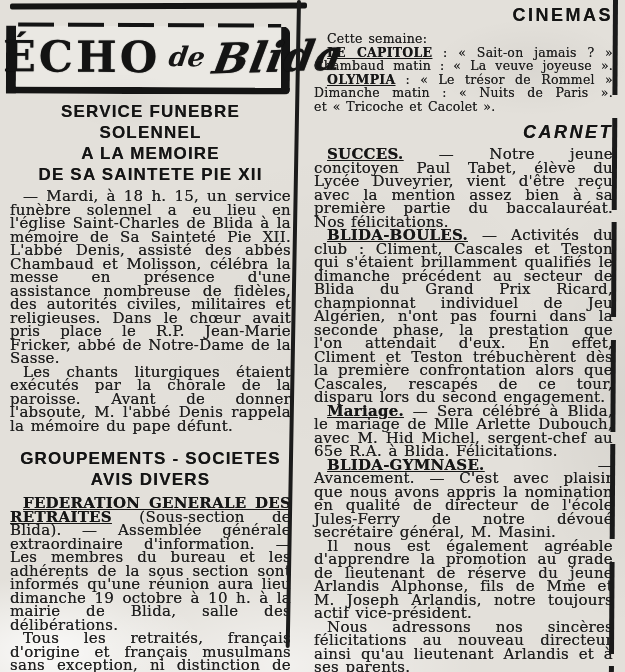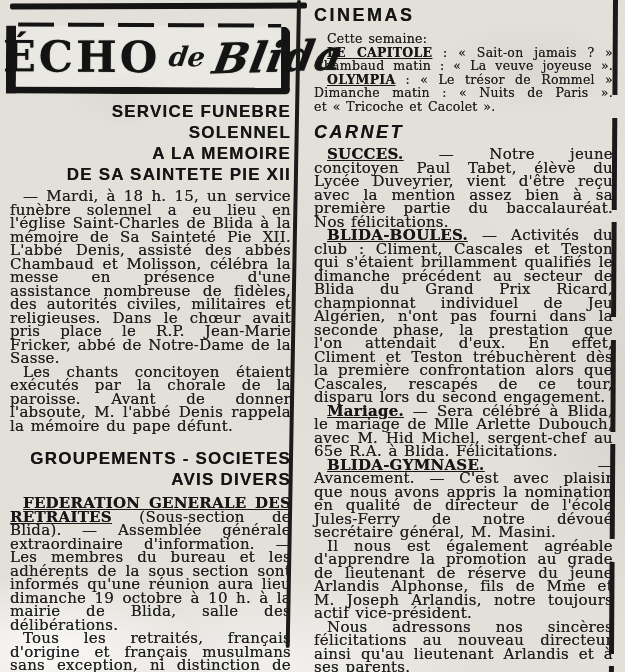--- a/index.html
+++ b/index.html
@@ -54,28 +54,28 @@
     color:#141414; text-shadow:0 0 1px rgba(0,0,0,0.65);
   }
 
   
   .col { position:absolute; text-shadow:0 0 0.5px rgba(25,25,25,0.75); }
   .col-left  { left:10px;  top:101px; width:281px; }
   .col-right { left:314px; top:4px;   width:299px; }
 
   .art-head {
     font-family:"Liberation Sans", sans-serif; font-weight:700;
-    font-size:17px; line-height:21px; text-align:right; letter-spacing:1.2px;
+    font-size:17px; line-height:21px; text-align:center; letter-spacing:1.2px;
     color:#141414; margin:0 0 5px;
   }
   .art-head.second { margin:15px 0 7px; }
 
   .sec-head {
     font-family:"Liberation Sans", sans-serif; font-weight:700;
-    font-size:18px; line-height:22px; text-align:left; letter-spacing:2.5px;
+    font-size:18px; line-height:22px; text-align:right; letter-spacing:2.5px;
     color:#141414; margin:0 0 6px;
   }
   .sec-head.mid { margin:8px 0 5px;font-style:italic; }
 
   .bp {
     font-size:15px; line-height:13.5px; text-align:justify;
     letter-spacing:0.25px; word-spacing:1.5px; text-indent:13px; color:#1e1e1e;
   }
   .bp b, .cl b { font-weight:bold; color:#161616;text-decoration:underline; }
 
@@ -115,21 +115,21 @@
 
   <div class="col col-left">
 
     <h2 class="art-head">
       <span>SERVICE FUNEBRE SOLENNEL</span><br>
       <span>A LA MEMOIRE</span><br>
       <span>DE SA SAINTETE PIE XII</span>
     </h2>
 
     <p class="bp"><span>— Mardi, à 18 h. 15, un service funèbre solennel a eu lieu en l'église Saint-Charles de Blida à la mémoire de Sa Sainteté Pie XII. L'abbé Denis, assisté des abbés Chambaud et Molisson, célébra la messe en présence d'une assistance nombreuse de fidèles, des autorités civiles, militaires et religieuses. Dans le chœur avait pris place le R.P. Jean-Marie Fricker, abbé de Notre-Dame de la Sasse.</span></p>
-    <p class="bp"><span>Les chants concitoyen étaient exécutés par la chorale de la paroisse. Avant de donner l'absoute, M. l'abbé Denis rappela la mémoire du pape défunt.</span></p>
+    <p class="bp"><span>Les chants liturgiques étaient exécutés par la chorale de la paroisse. Avant de donner l'absoute, M. l'abbé Denis rappela la mémoire du pape défunt.</span></p>
 
     <h2 class="art-head second">
       <span>GROUPEMENTS - SOCIETES</span><br>
       <span>AVIS DIVERS</span>
     </h2>
 
     <p class="bp"><b>FEDERATION GENERALE DES RETRAITES</b><span> (Sous-section de Blida). — Assemblée générale extraordinaire d'information. — Les membres du bureau et les adhérents de la sous section sont informés qu'une réunion aura lieu dimanche 19 octobre à 10 h. à la mairie de Blida, salle des délibérations.</span></p>
     <p class="bp"><span>Tous les retraités, français d'origine et français musulmans sans exception, ni distinction de régime de caisse, agents des collectivités locales, communaux, hospitaliers, cheminots, sont cordialement invités. Ordre du jour important. Élargissement du bureau.</span></p>
 
   </div>

